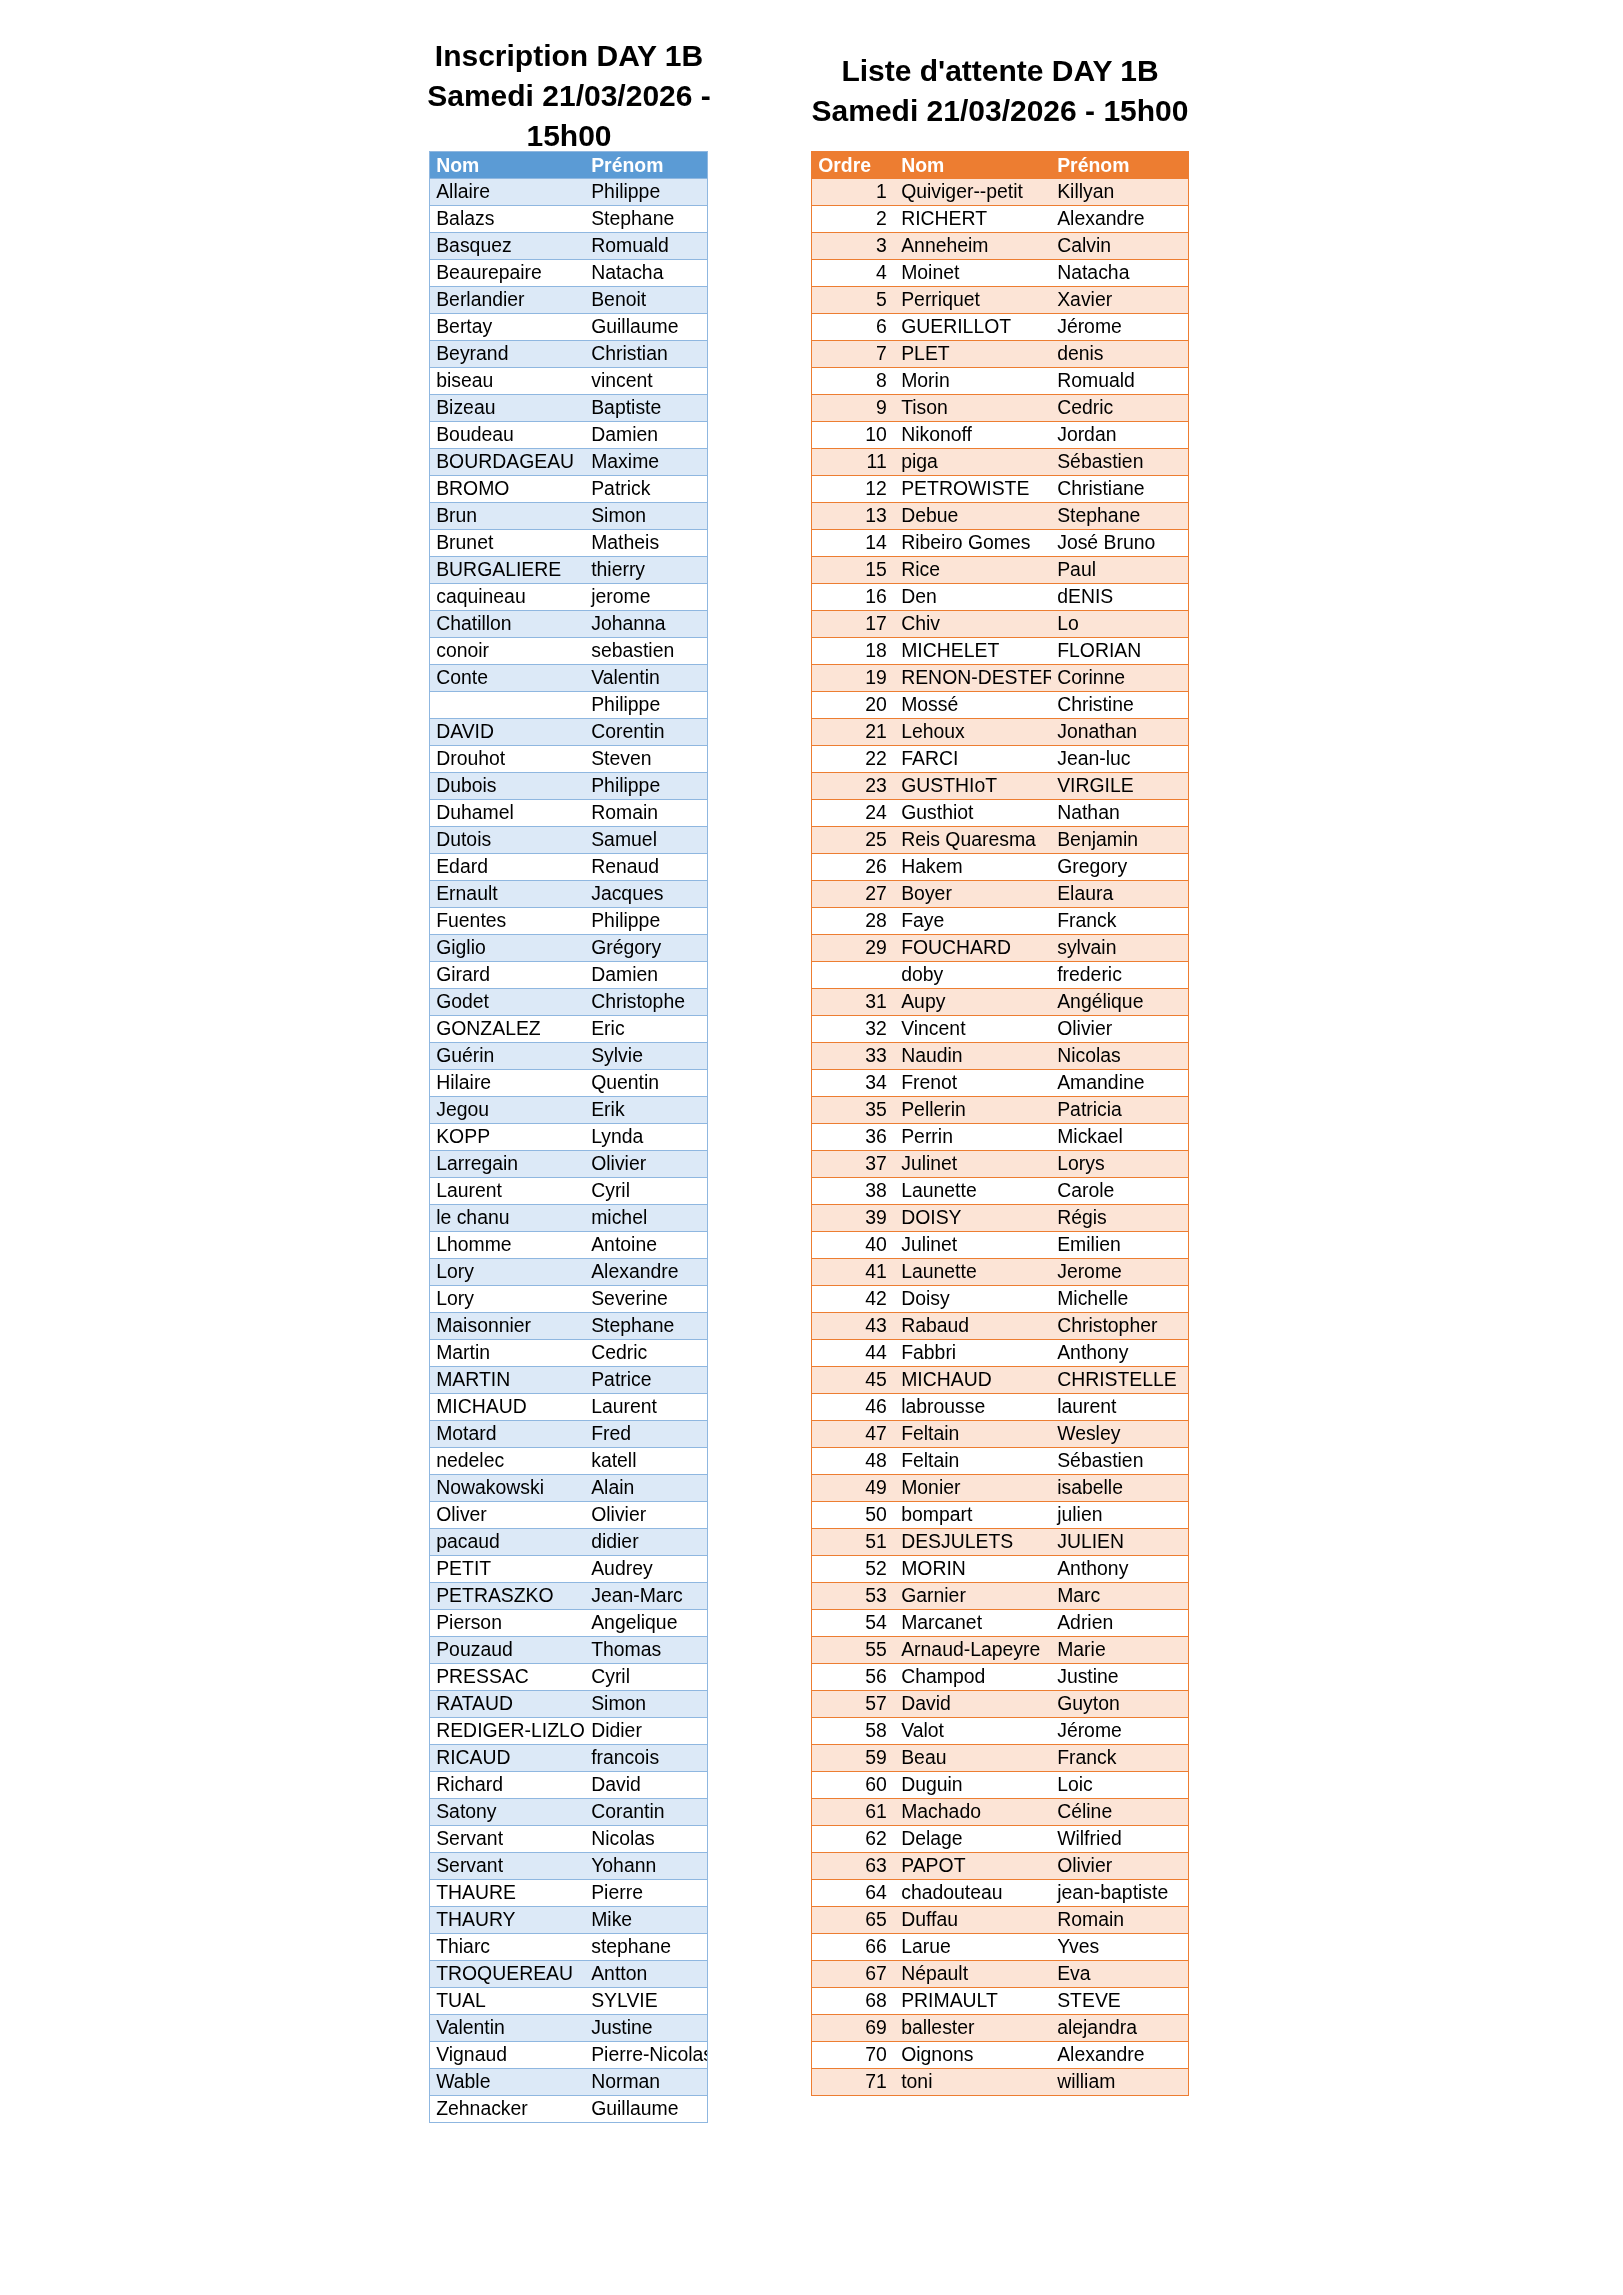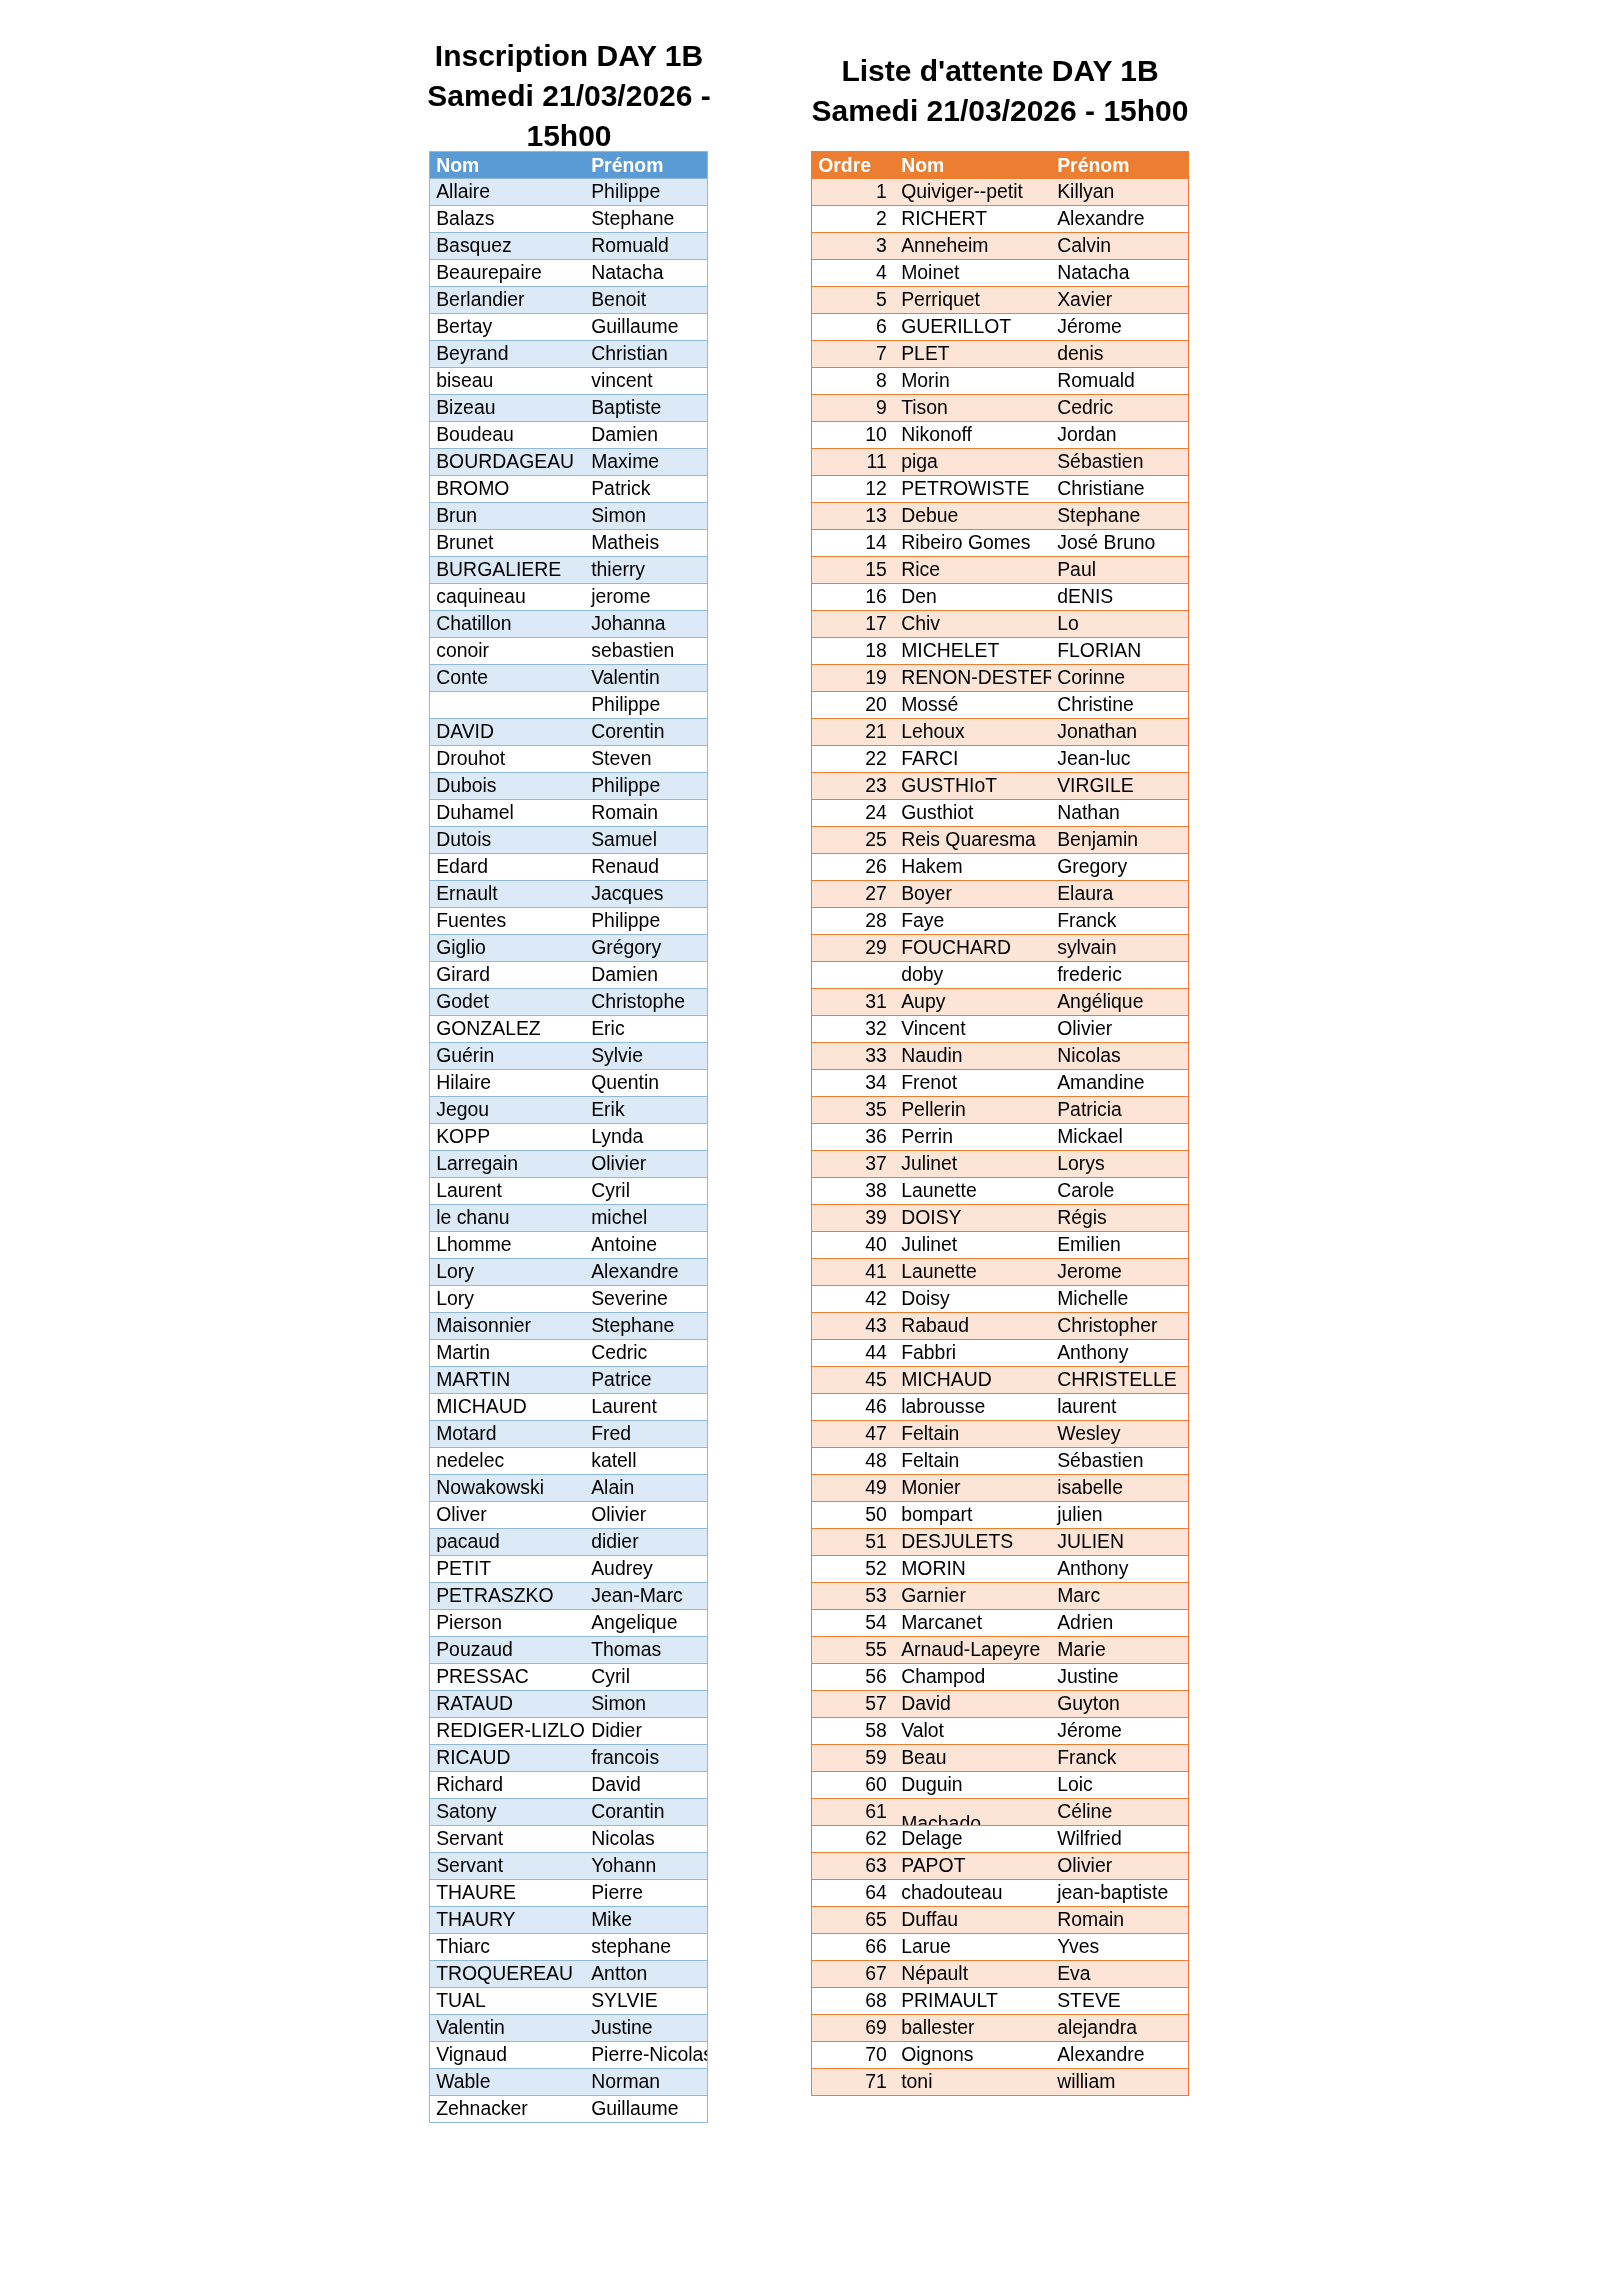--- a/index.html
+++ b/index.html
@@ -656,21 +656,21 @@
           <div class="cell" style="width: 156px;">Beau</div>
           <div class="cell" style="width: 136px;">Franck</div>
         </div>
         <div class="row">
           <div class="cell right" style="width: 83px;">60</div>
           <div class="cell" style="width: 156px;">Duguin</div>
           <div class="cell" style="width: 136px;">Loic</div>
         </div>
         <div class="row">
           <div class="cell right" style="width: 83px;">61</div>
-          <div class="cell" style="width: 156px; margin-top: 12px;">Machado</div>
+          <div class="cell" style="width: 156px;">Machado</div>
           <div class="cell" style="width: 136px;">Céline</div>
         </div>
         <div class="row">
           <div class="cell right" style="width: 83px;">62</div>
           <div class="cell" style="width: 156px;">Delage</div>
           <div class="cell" style="width: 136px;">Wilfried</div>
         </div>
         <div class="row">
           <div class="cell right" style="width: 83px;">63</div>
           <div class="cell" style="width: 156px;">PAPOT</div>

